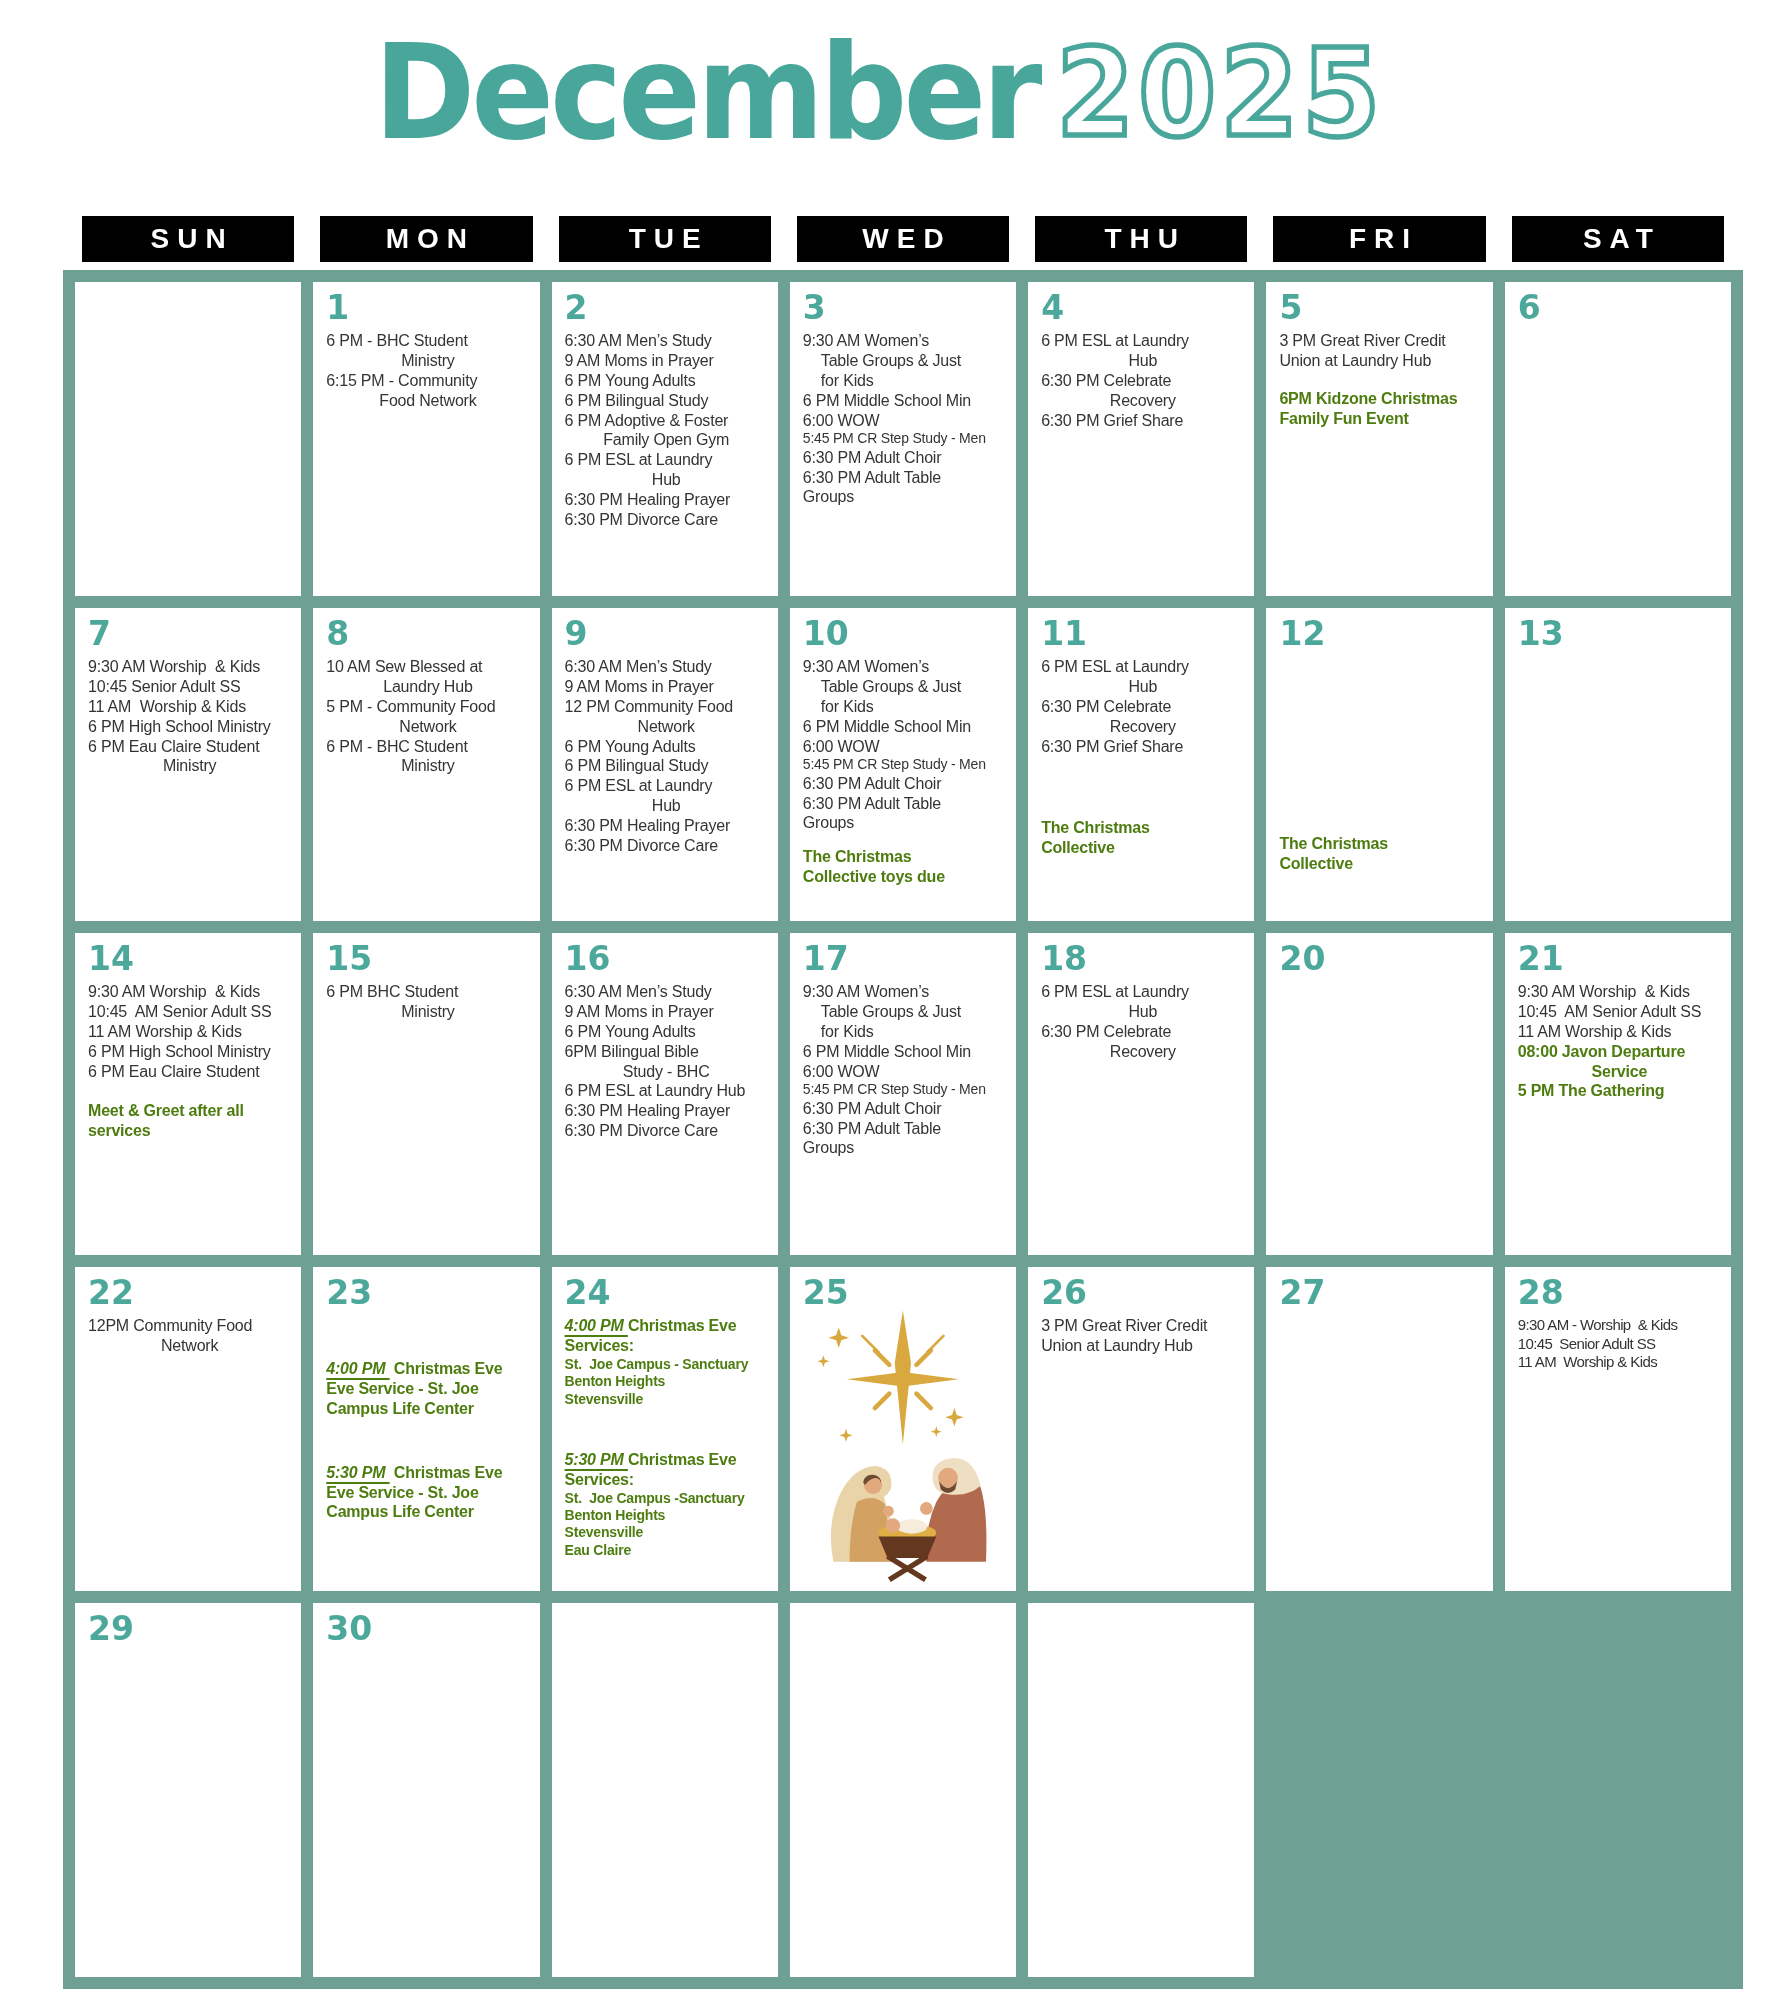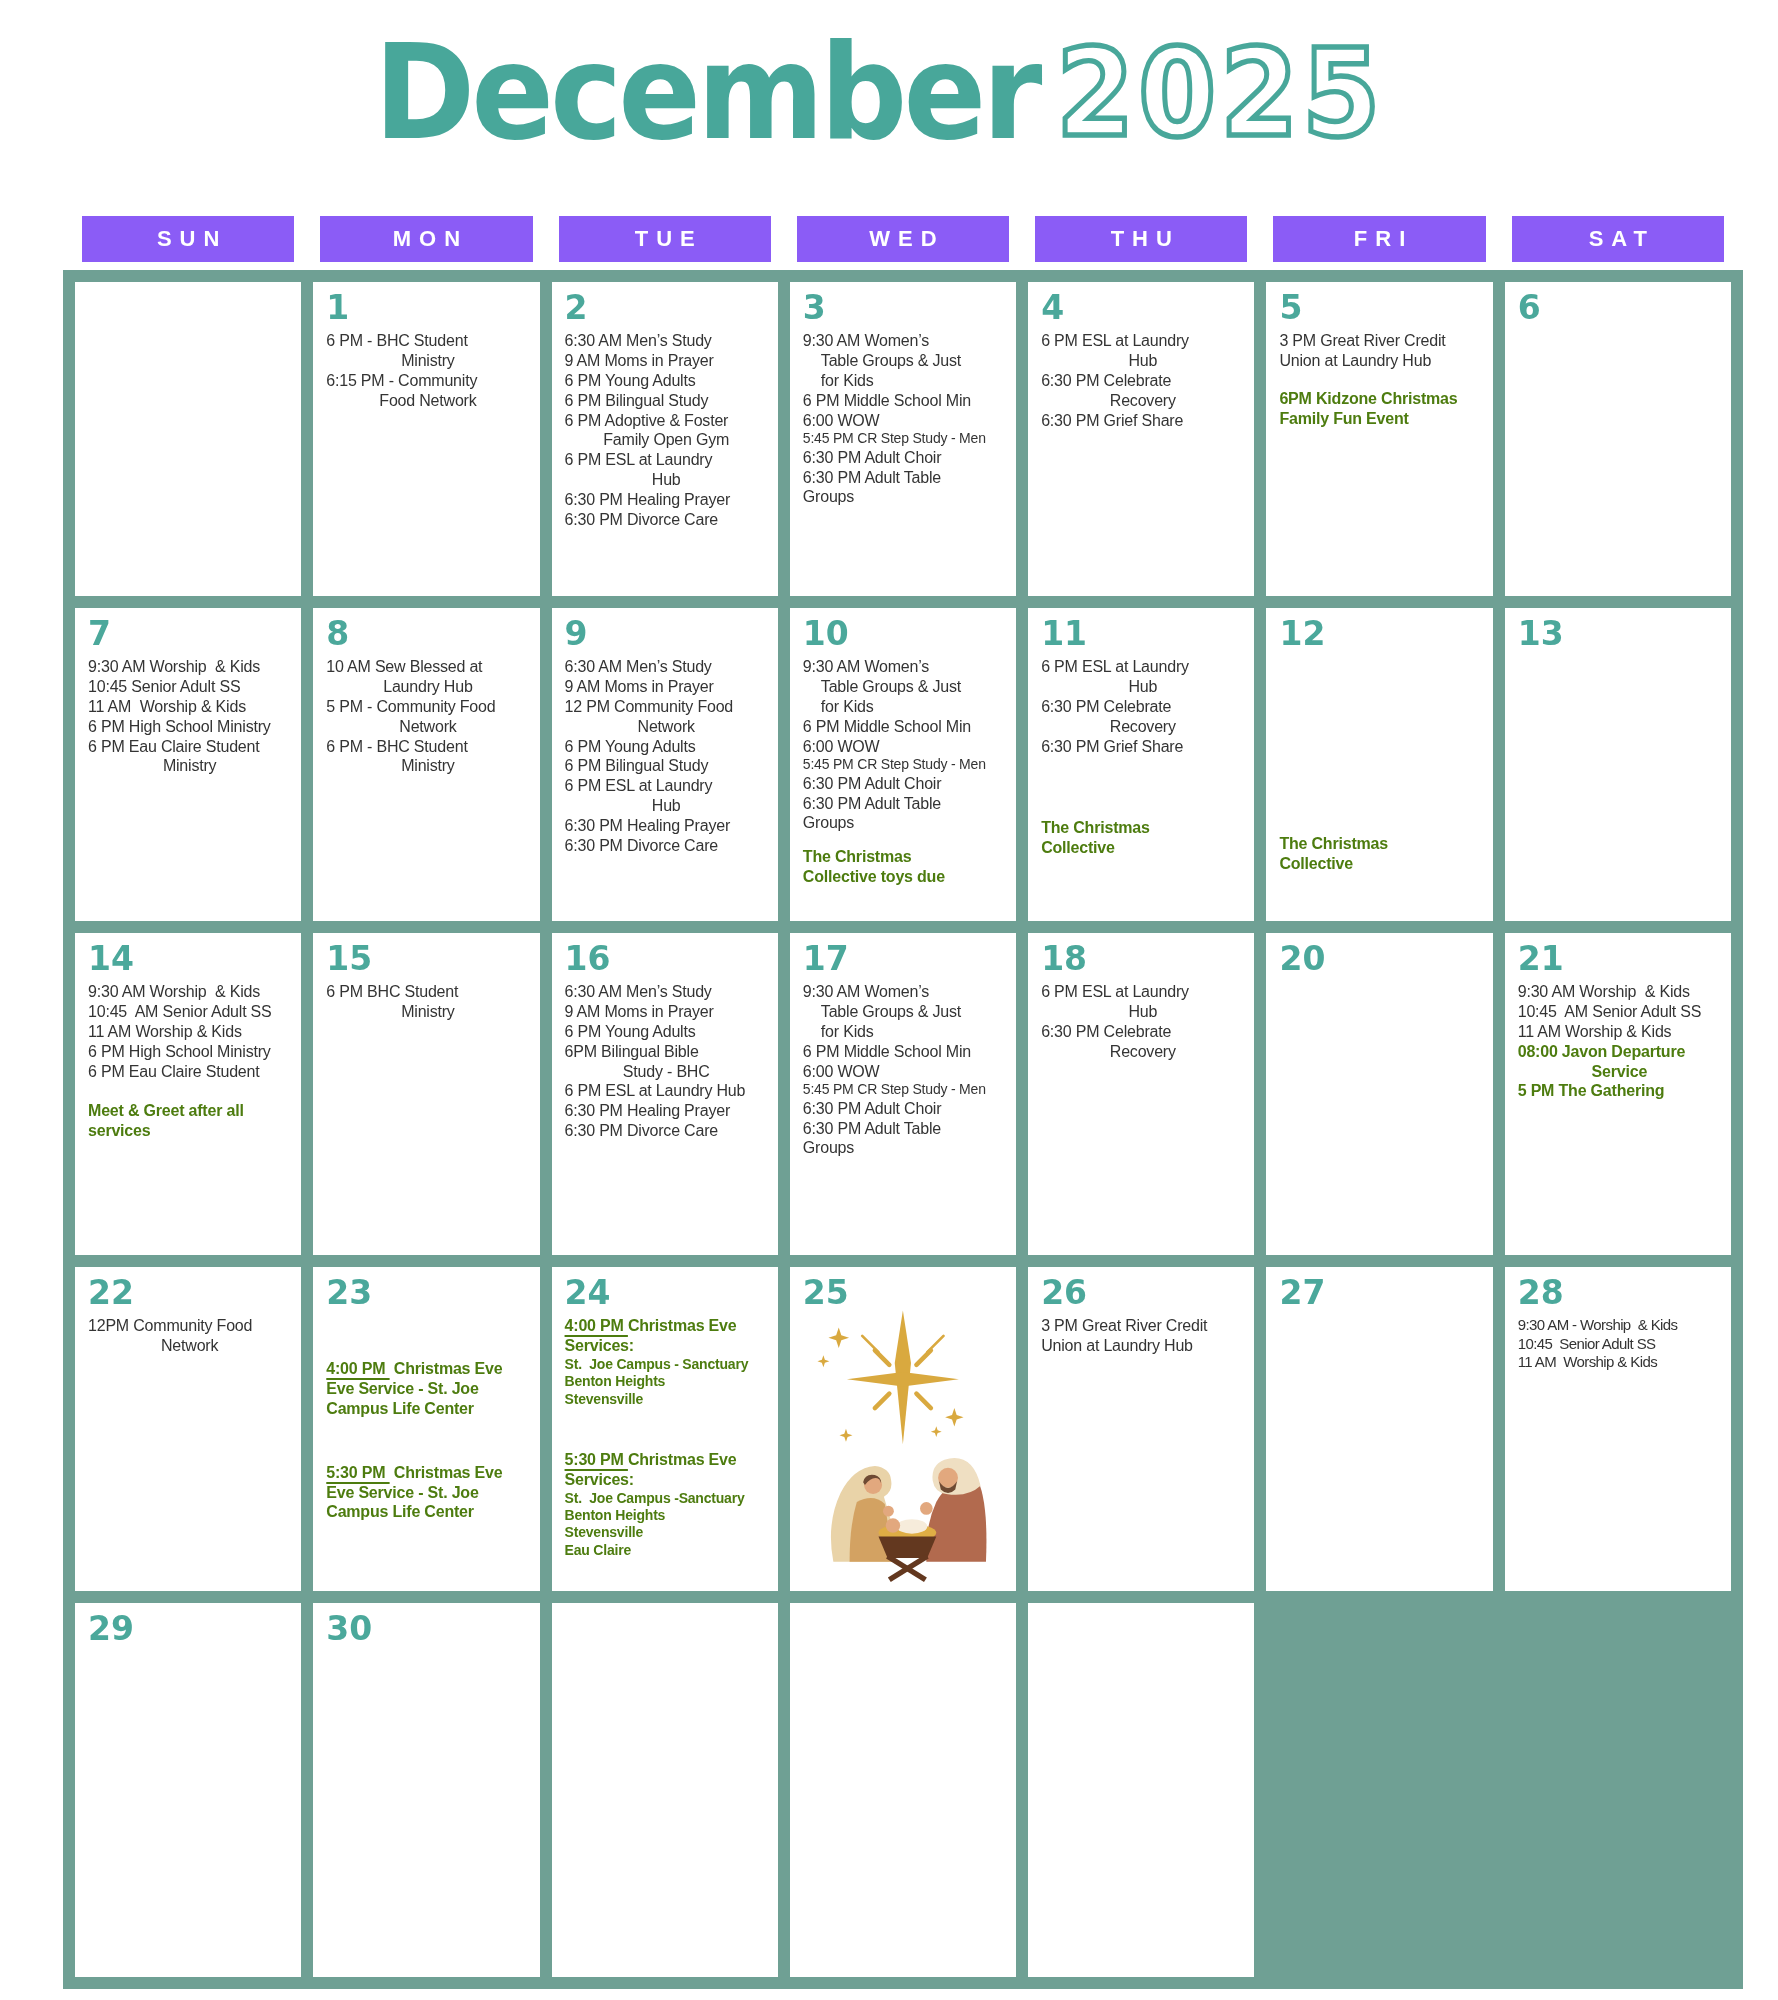--- a/index.html
+++ b/index.html
@@ -41,24 +41,24 @@
   .weekday-row {
     margin:44px 35px 8px 35px;
     padding:0 12px;
     display:grid;
     grid-template-columns:repeat(7,1fr);
     gap:12px;
   }
   .wd {
     margin:0 7px;
     height:46px;
-    background:#8b5cf6;
+    background:#000000;
     color:#ffffff;
     font-weight:bold;
-    font-size:22px;
+    font-size:28px;
     letter-spacing:8px;
     text-indent:8px;
     display:flex; align-items:center; justify-content:center;
   }
 
   
   .grid {
     margin:0 35px;
     border:12px solid #6FA094;
     background:#6FA094;
@@ -86,21 +86,21 @@
     line-height:1.24;
     color:#343434;
     letter-spacing:-0.2px;
     white-space:pre-wrap;
   }
   .line.c { text-align:center; }
   .line.i { padding-left:18px; }
   .line.b { font-weight:bold; color:#4d7c0f; }
   .line.sm { font-size:14px; }
   .line.cond { font-size:15px; letter-spacing:-0.6px; }
-  .ul { text-decoration:underline; text-decoration-thickness:2px; text-underline-offset:4px; }
+  .ul { text-decoration:underline; text-decoration-thickness:2px; text-underline-offset:4px;font-style:italic; }
 
   .nativity-wrap {
     position:absolute; left:0; right:0; top:40px; bottom:4px;
     display:flex; align-items:center; justify-content:center;
   }
   .nativity-wrap svg { height:100%; max-width:100%; }
 </style>
 </head>
 <body>
 

